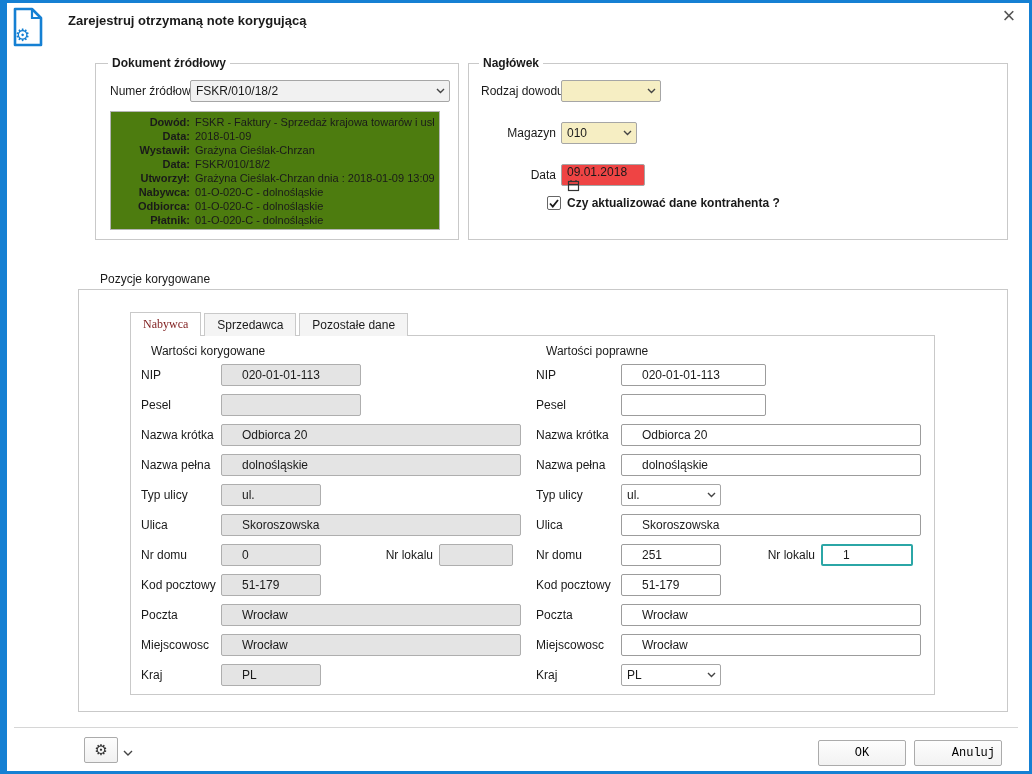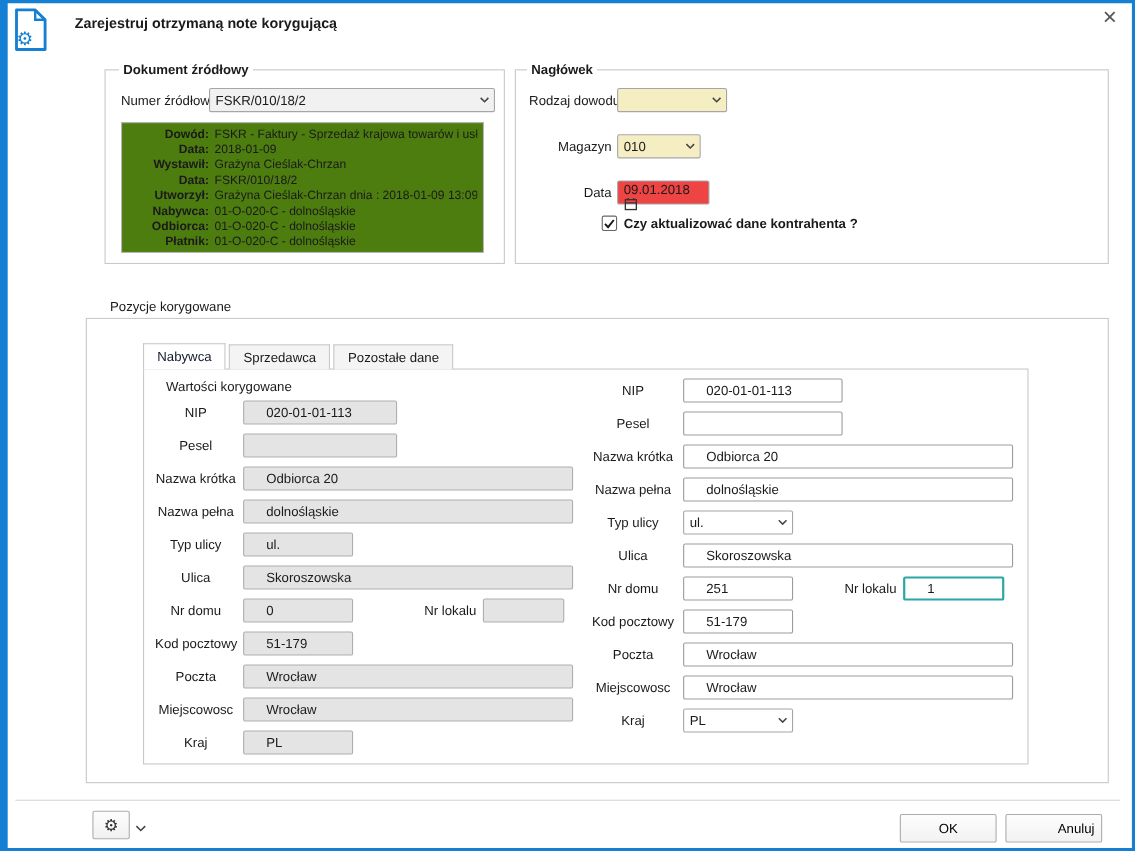--- a/index.html
+++ b/index.html
@@ -47,46 +47,46 @@
   .cb{width:14px;height:14px;border:1px solid #666;border-radius:2px;background:#fff;margin-left:72px;
     display:flex;align-items:center;justify-content:center;cursor:pointer;}
   .cb-label{margin-left:6px;font-weight:bold;}
 
   .positions-title{position:absolute;left:80px;top:272px;font-weight:normal;margin-left:20px;}
   .positions-box{position:absolute;left:78px;top:289px;width:930px;height:423px;border:1px solid #c9c9c9;background:#fff;}
 
   .tabs{position:absolute;left:130px;top:312px;z-index:3;display:flex;align-items:flex-end;}
   .tab{height:23px;padding:4px 12px 0;border:1px solid #c9c9c9;border-bottom:none;background:#f4f4f4;
     margin-right:3px;cursor:pointer;white-space:nowrap;}
-  .tab.active{background:#fff;color:#0f172a;height:24px;}
+  .tab.active{background:#fff;color:#7f1d1d;height:24px;font-family:Liberation Serif, serif;}
 
   .panel{position:absolute;left:130px;top:335px;width:805px;height:360px;border:1px solid #c9c9c9;background:#fff;z-index:2;}
   .col{position:absolute;top:4px;}
   .col-left{left:10px;}
   .col-right{left:405px;}
   .col-title{margin:4px 0 2px 10px;}
   .frow{display:flex;align-items:center;height:30px;}
-  .flbl{width:80px;text-align:center;padding-right:6px;white-space:nowrap;}
+  .flbl{width:80px;text-align:left;padding-right:6px;white-space:nowrap;}
   .col-right .flbl{width:85px;}
   .flbl2{width:118px;text-align:right;padding-right:6px;white-space:nowrap;}
   .col-right .flbl2{width:100px;}
 
   .fin{height:22px;border:1px solid #9c9c9c;border-radius:2px;padding:0 20px;background:#fff;color:#1a1a1a;
     font-family:"Liberation Sans",sans-serif;font-size:12px;}
   .fin.dis{background:#e4e4e4;border-color:#aeaeae;}
   .fin.focusd{border:2px solid #2ba6a6;}
   .w74{width:74px;}.w92{width:92px;}.w100{width:100px;}.w140{width:140px;}.w145{width:145px;}.w300{width:300px;}
 
   .footer-sep{position:absolute;left:14px;top:727px;width:1004px;height:1px;background:#d6d6d6;}
   .tool-btn{position:absolute;left:84px;top:737px;width:34px;height:26px;border:1px solid #ababab;border-radius:2px;
     background:linear-gradient(#fdfdfd,#f1f1f1);display:flex;align-items:center;justify-content:center;
     font-size:15px;color:#333;cursor:pointer;}
   .tool-chev{position:absolute;left:123px;top:746px;cursor:pointer;}
   .btn{position:absolute;top:740px;width:88px;height:26px;border:1px solid #ababab;border-radius:2px;
-    background:linear-gradient(#fdfdfd,#f2f2f2);font-family:Liberation Sans, sans-serif;font-size:12px;cursor:pointer;}
+    background:linear-gradient(#fdfdfd,#f2f2f2);font-family:Liberation Mono, monospace;font-size:12px;cursor:pointer;}
   .btn-ok{left:818px;}
   .btn-cancel{left:914px;text-align:right;}
 </style>
 </head>
 <body>
 
 <div class="accent-strip"></div>
 <div class="frame"></div>
 
 <div class="app-icon">
@@ -242,20 +242,21 @@
       <span class="flbl">Miejscowosc</span>
       <input class="fin dis w300" readonly="" value="Wrocław" style="">
     </div>
     <div class="frow">
       <span class="flbl">Kraj</span>
       <input class="fin dis w100" readonly="" value="PL" style="">
     </div>
   </div>
 
   <div class="col col-right">
+    <div class="col-title">Wartości poprawne</div>
 
     <div class="frow">
       <span class="flbl">NIP</span>
       <input class="fin w145" value="020-01-01-113" style="">
     </div>
     <div class="frow">
       <span class="flbl">Pesel</span>
       <input class="fin w145" value="" style="">
     </div>
     <div class="frow">

